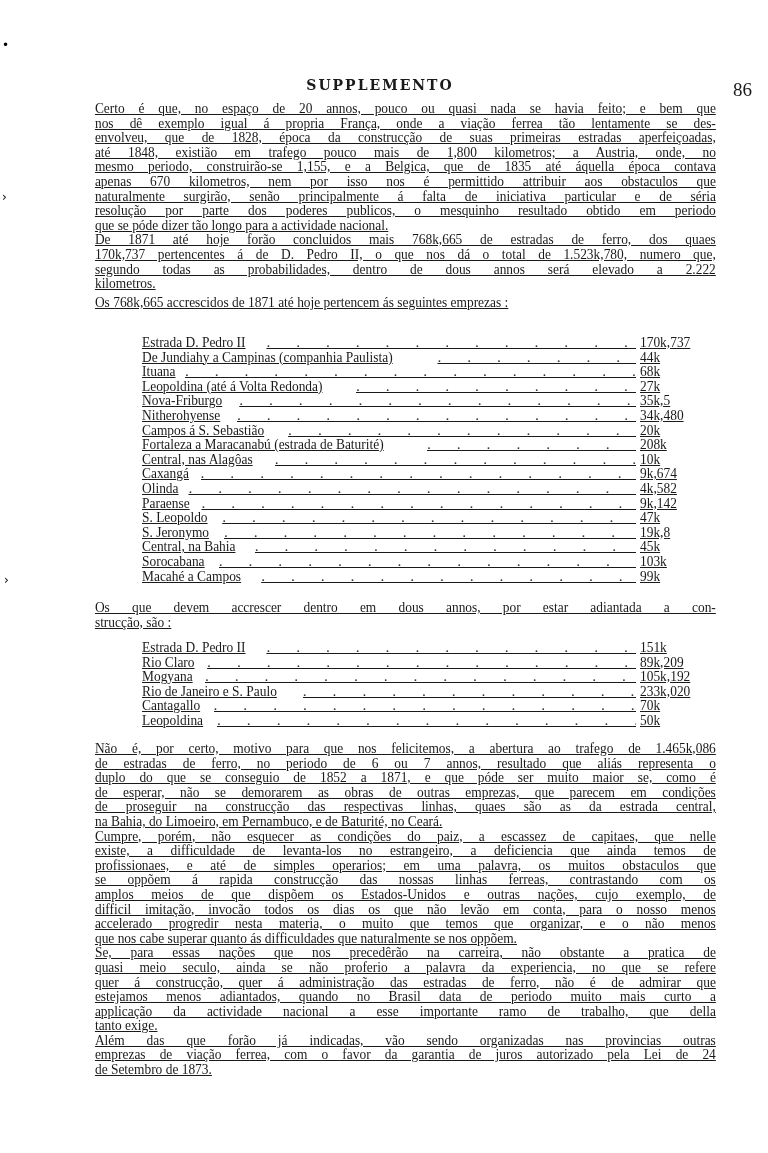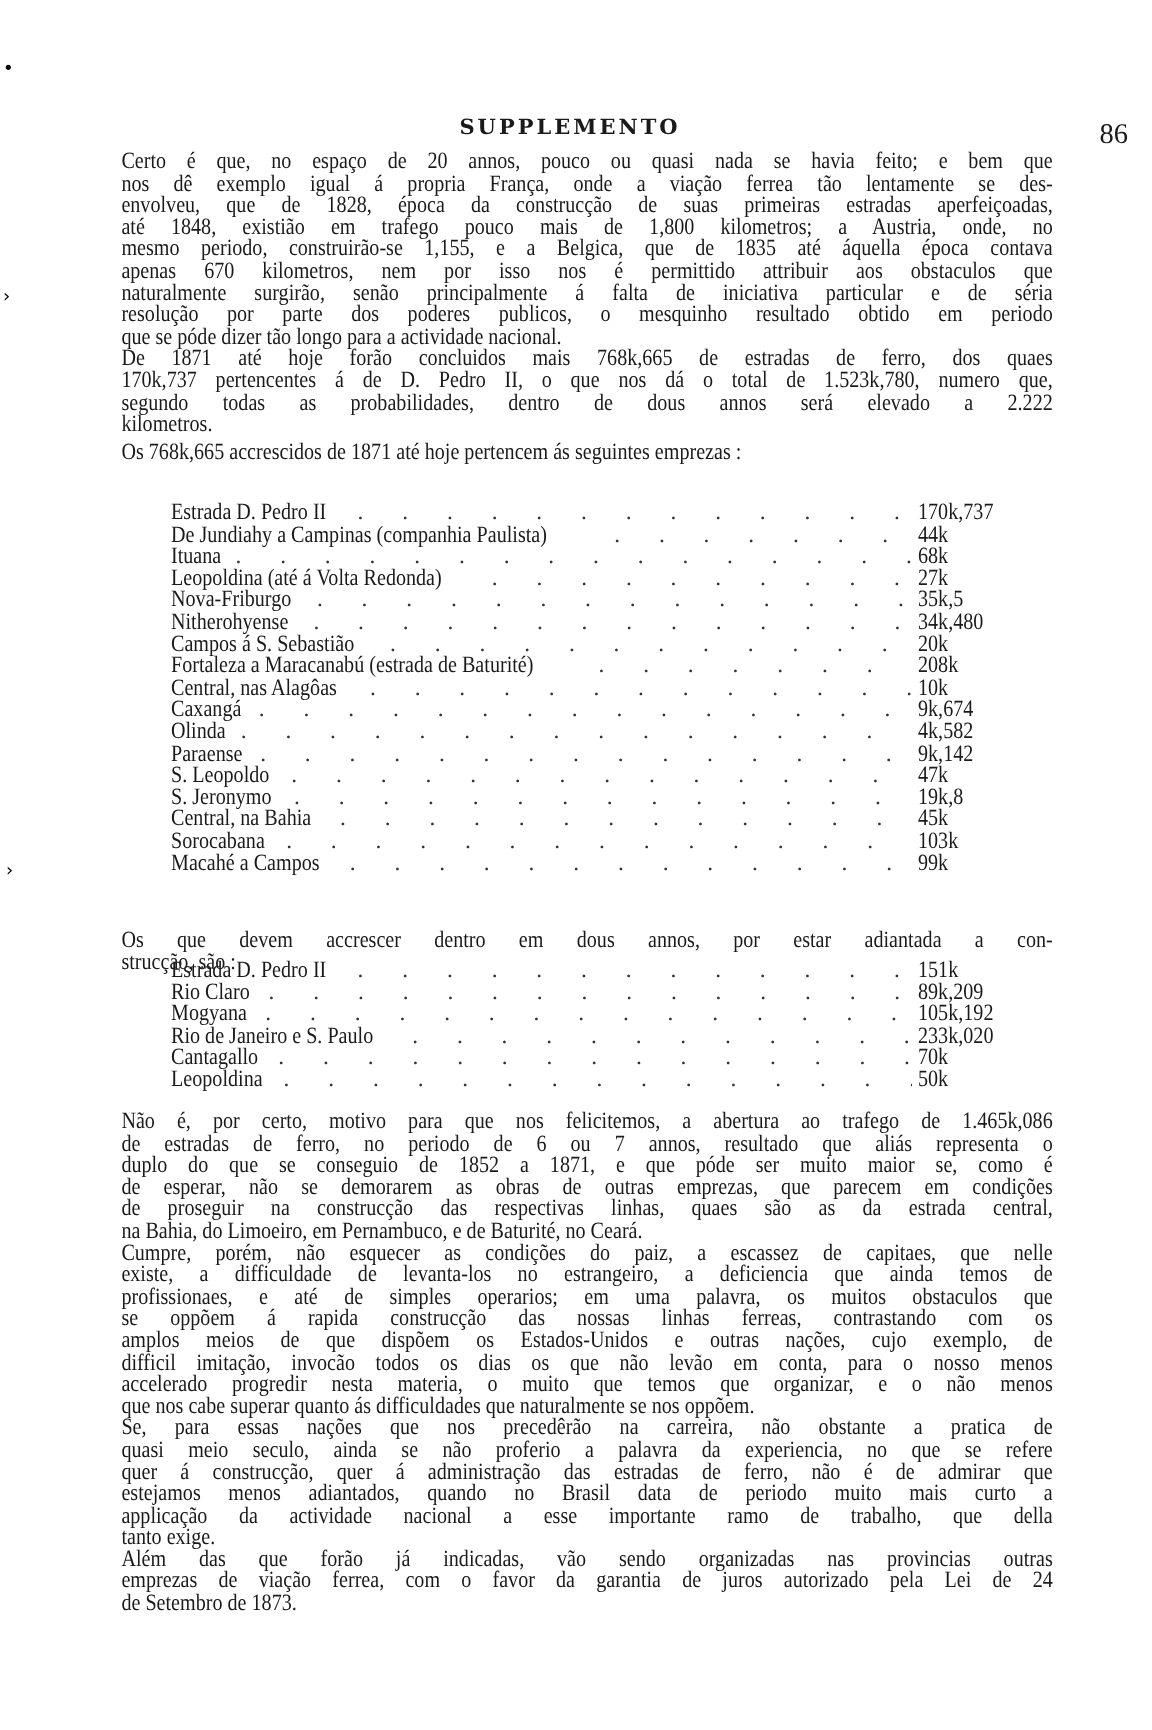--- a/index.html
+++ b/index.html
@@ -8,26 +8,26 @@
   .header { position: absolute; top: 77px; left: 60px; width: 640px; height: 22px; }
   .header .title { position: absolute; left: 0; width: 640px; text-align: center; top: 0;
     font-family: "DejaVu Serif", serif; font-weight: bold; font-size: 14px; letter-spacing: 2px; }
   .header .pageno { position: absolute; right: -52px; top: 2px; font-family: "Liberation Serif", serif; font-size: 19px; }
   .para { font-family: "Liberation Serif", serif; font-size: 15.6px; line-height: 14.6px;
     text-align: justify; transform-origin: 0 0; transform: scaleX(0.86); width: 744px; margin: 0; }
   .para.indent { text-indent: 22px; }
   .para .line { display: block; text-align: justify; text-align-last: justify; }
   .para .line.last { text-align-last: left; }
   .intro { margin-top: 4px; }
-  .table { margin-left: 52px; width: 568px; font-family: "Liberation Serif", serif; font-size: 15.6px; line-height: 14.6px; }
+  .table { margin-left: 66px; width: 568px; font-family: "Liberation Serif", serif; font-size: 15.6px; line-height: 14.6px; }
   .row { display: flex; align-items: baseline; height: 14.6px; }
   .row .name { white-space: nowrap; transform-origin: 0 0; transform: scaleX(0.86); display: inline-block; }
   .row .dots { flex: 1; overflow: hidden; white-space: nowrap; letter-spacing: 11px; color: #333; margin: 0 4px; }
   .row .val { width: 70px; white-space: nowrap; transform-origin: 0 0; transform: scaleX(0.86); display: inline-block; }
-  .section { position: absolute; left: 62px; width: 640px; }
+  .section { position: absolute; left: 76px; width: 640px; text-decoration: underline; }
   .mark { position: absolute; font-family: "DejaVu Sans", sans-serif; font-size: 12px; color: #000; }
 </style>
 </head>
 <body>
 
 <div class="page">
 
   <span class="mark" style="left:2px;top:38px;">•</span>
   <span class="mark" style="left:2px;top:190px;">›</span>
   <span class="mark" style="left:4px;top:573px;">›</span>
@@ -143,21 +143,21 @@
           <span class="val">103k</span>
         </div>
       <div class="row">
           <span class="name">Macahé a Campos</span>
           <span class="dots">. . . . . . . . . . . . . . . . . . . . . . . . . . . . . . . . . . . .</span>
           <span class="val">99k</span>
         </div>
     </div>
   </div>
 
-  <div class="section" style="top:600px;margin-top:20px;">
+  <div class="section" style="top:600px;">
     <p class="para indent">
       <span class="line">Os que devem accrescer dentro em dous annos, por estar adiantada a con-</span>
       <span class="line last">strucção, são :</span>
     </p>
   </div>
 
   <div class="section" style="top:640px;">
     <div class="table">
       <div class="row">
           <span class="name">Estrada D. Pedro II</span>

